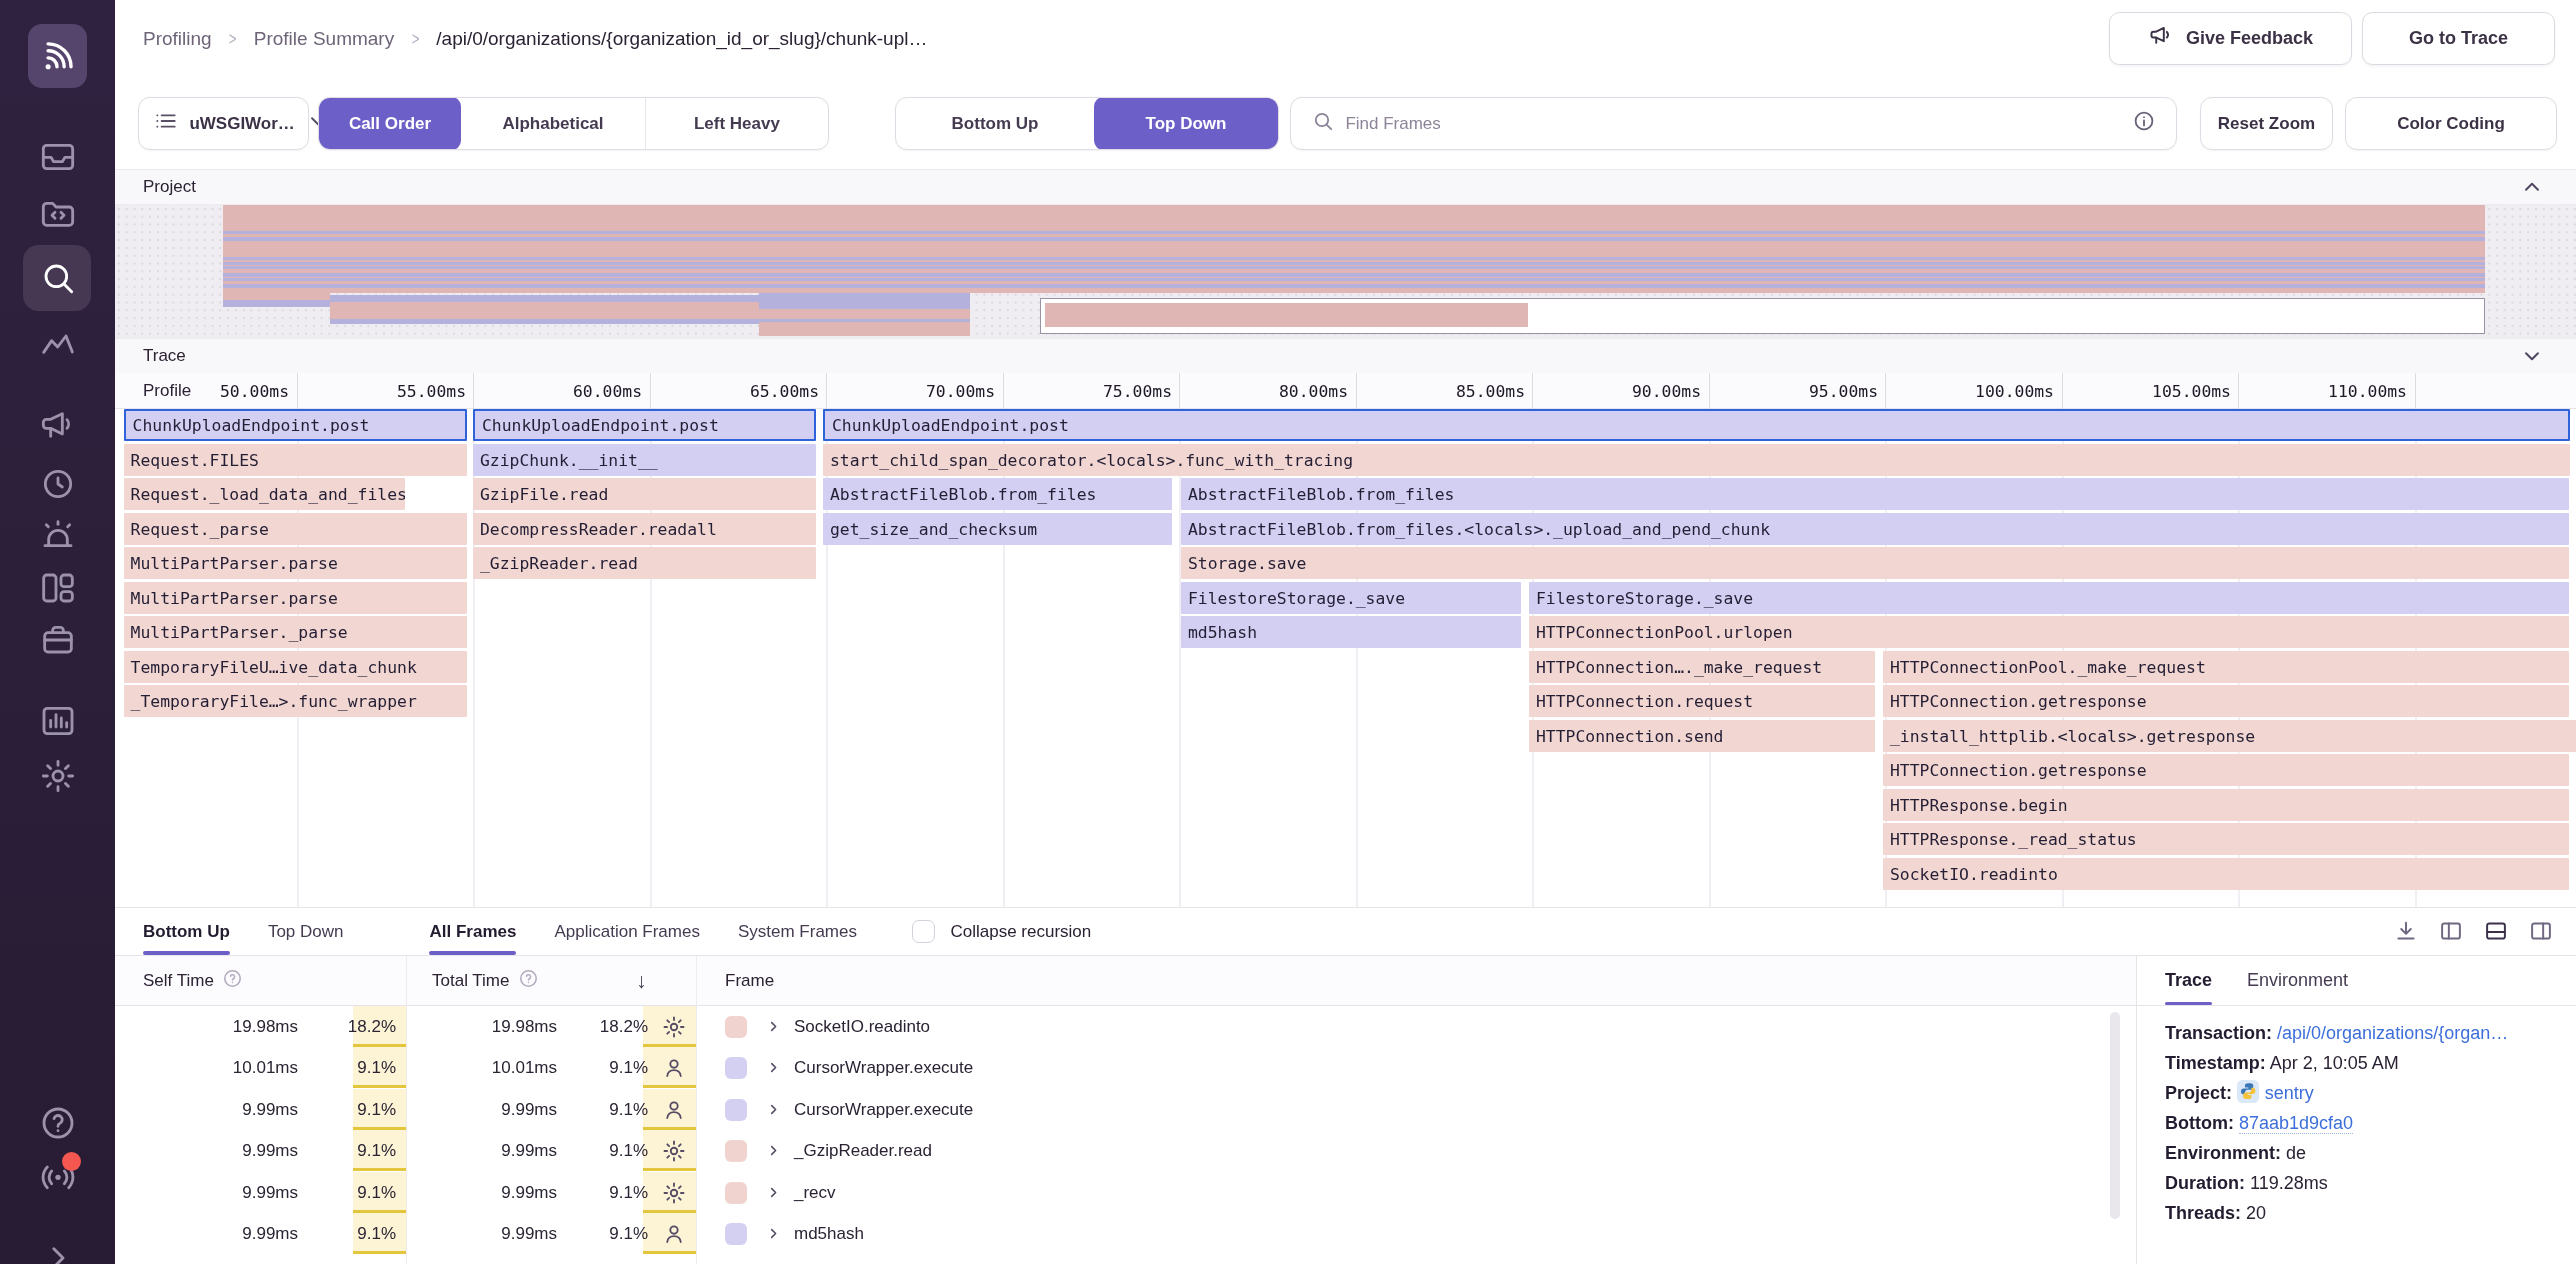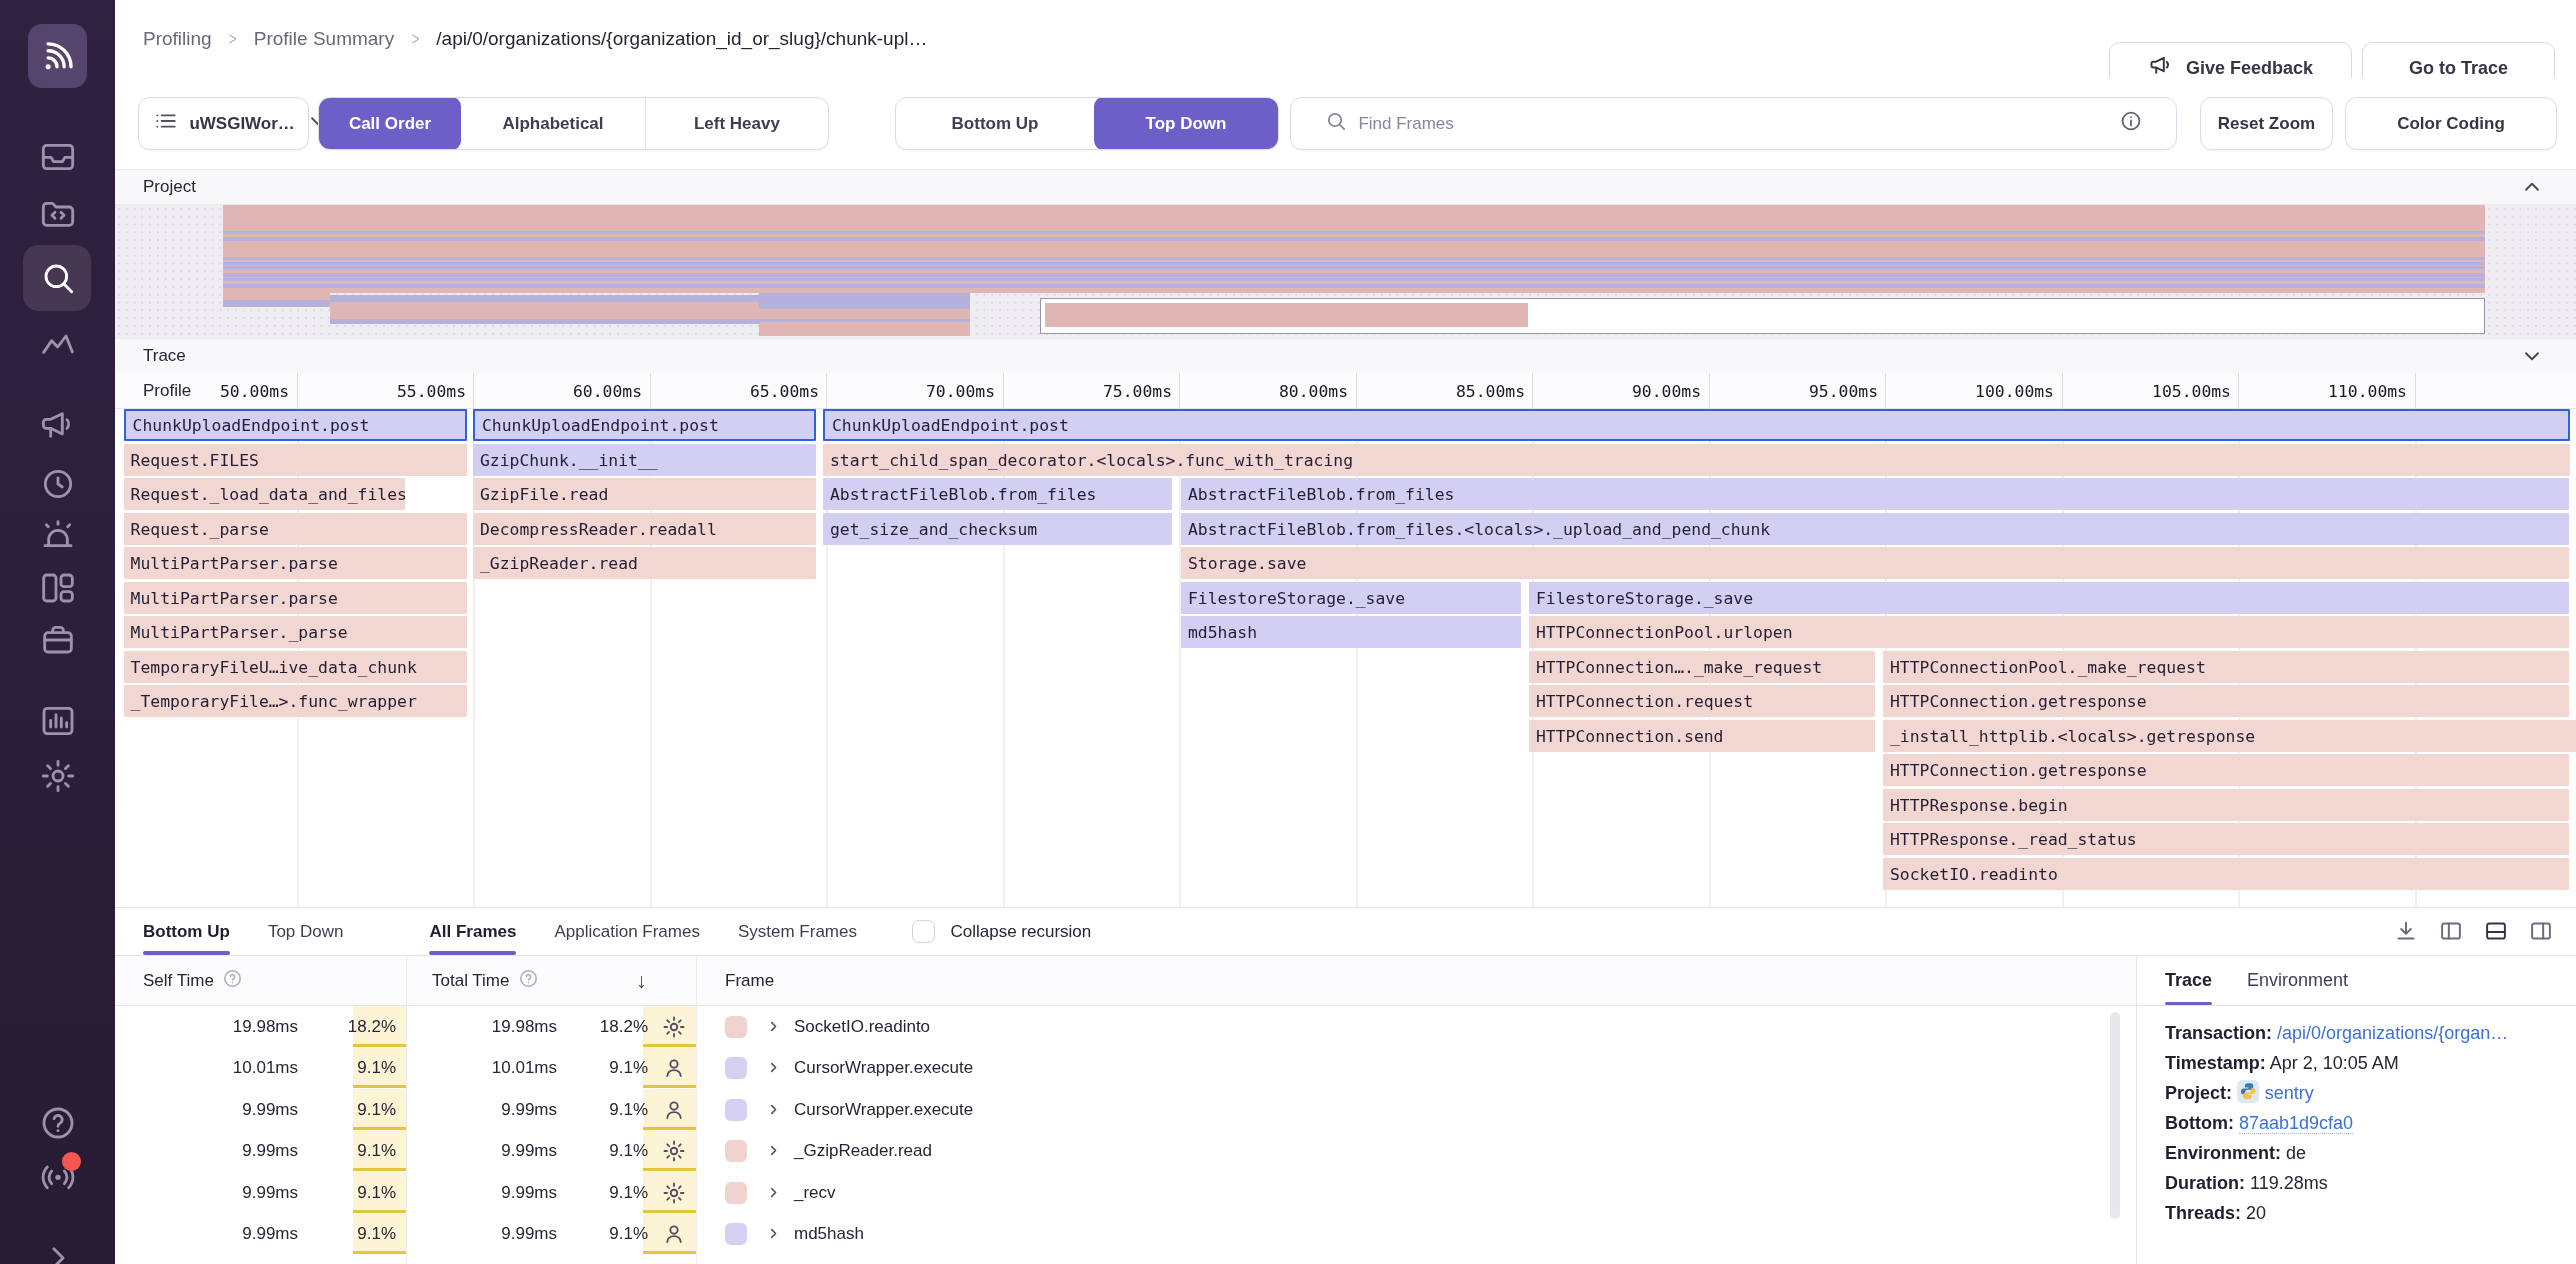--- a/index.html
+++ b/index.html
@@ -19,34 +19,34 @@
   .badge-dot { position:absolute; width:19px; height:19px; border-radius:50%; background:#f35750; }
 
   
   #topbar { position:absolute; left:115px; top:0; width:2461px; height:78px; background:#fff; }
   #breadcrumb { position:absolute; left:28px; top:0; height:78px; display:flex; align-items:center; gap:15.5px; font-size:19px; }
   .crumb-muted { color:#6e6478; }
   .crumb-sep { color:#b1a9bc; font-size:19px; transform:scaleX(.7); }
   .crumb-current { color:#2b2233; }
   .top-btn { position:absolute; top:12px; height:53px; border-radius:10.4px; border:0.9px solid #dcd8e1; background:#fff;
              box-shadow:0 1.7px 1.7px rgba(43,34,51,.04); display:flex; align-items:center; justify-content:center;
-             gap:12px; font-size:18px; font-weight:bold; color:#3c3246;margin-top:30px; }
+             gap:12px; font-size:18px; font-weight:bold; color:#3c3246; }
   .top-btn svg { width:26px; height:26px; }
 
   
   #flamegraph-toolbar { position:absolute; left:115px; top:78px; width:2461px; height:91px; background:#fff; }
   .tb { position:absolute; top:19px; height:53px; border-radius:12px; border:0.9px solid #e0dce5; background:#fff;
         box-shadow:0 0.9px 1.7px rgba(43,34,51,.05); display:flex; align-items:center; font-size:17px; color:#3c3246; }
   .seg-group { padding:0; overflow:hidden; }
   .seg { height:53px; display:flex; align-items:center; justify-content:center; font-weight:bold; color:#453b51; position:relative; }
   .seg.on { background:#6C5FC7; color:#fff; border-radius:9.5px; }
   .seg-div { width:0.9px; height:53px; background:#e7e4ea; }
   #thread-btn { left:23px; width:171px; padding:0 14px; gap:10.4px; font-weight:bold; }
   #thread-btn svg { width:26px; height:26px; color:#584e66; }
-  #search-box { left:1175px; width:887px; padding:0 33px; gap:10.4px; color:#8d8498;justify-content:flex-end; }
+  #search-box { left:1175px; width:887px; padding:0 20px; gap:10.4px; color:#8d8498;justify-content:flex-end; }
   #search-box svg { width:24px; height:24px; }
   #search-box input { border:none; outline:none; flex:1; font-size:17px; color:#2b2233; font-family:"Liberation Sans",sans-serif; background:transparent; }
   #search-box input::placeholder { color:#8d8498; }
 
   
   .section-head { position:absolute; left:115px; width:2461px; height:36px; background:#f8f7f9;
                   border-top:0.9px solid #eceaef; border-bottom:0.9px solid #eceaef;
                   display:flex; align-items:center; font-size:17px; color:#2b2233; }
   .section-head .lbl { margin-left:28px; }
   .section-head .chev { position:absolute; right:31px; color:#4f4560; width:26px; height:26px; }

